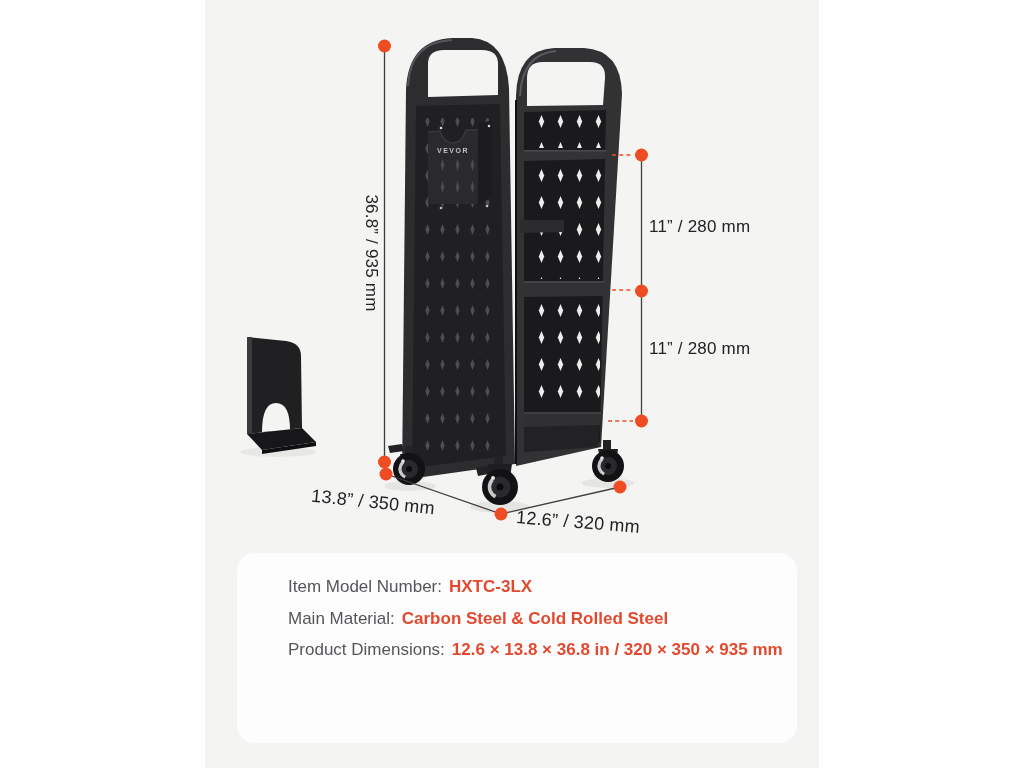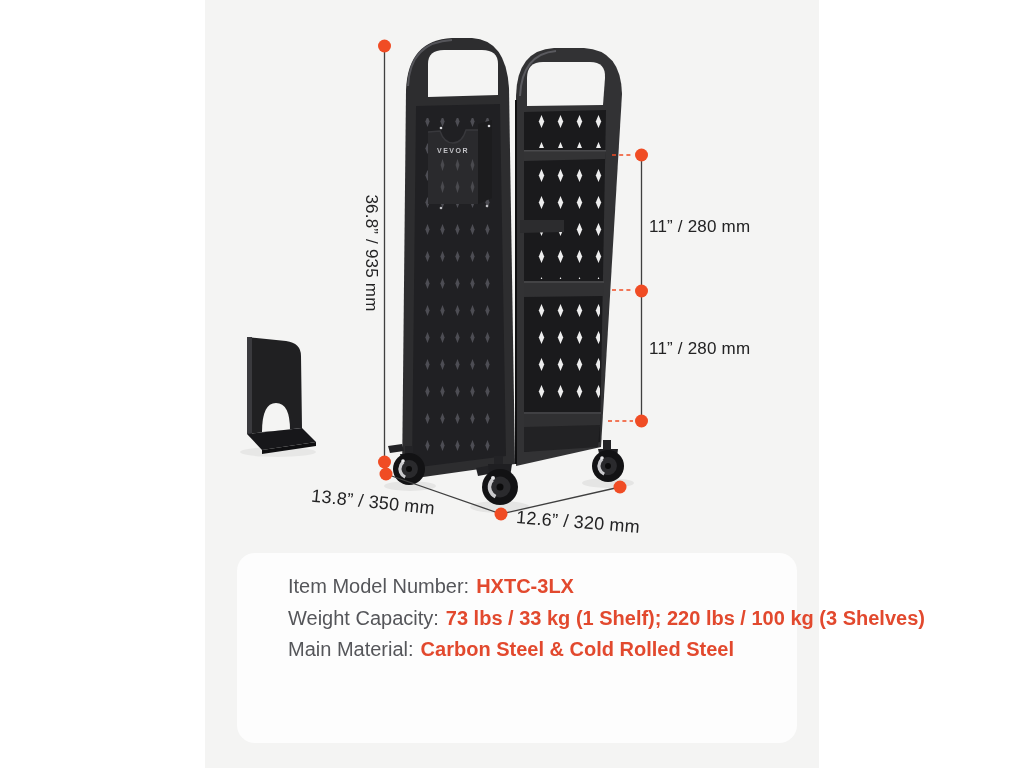--- a/index.html
+++ b/index.html
@@ -25,21 +25,21 @@
   .dim-width{left:508px;top:512px;width:140px;text-align:center;transform:rotate(4.5deg);font-size:18px;}
   .brand{
     position:absolute;left:429px;top:147px;width:48px;text-align:center;
     font-size:7px;font-weight:bold;letter-spacing:1.5px;color:#c2c2c6;
   }
   .spec-panel{
     position:absolute;left:237px;top:553px;width:560px;height:190px;
     background:#fdfdfd;border-radius:18px;box-sizing:border-box;
     padding:18px 18px 0 51px;
   }
-  .spec-row{font-size:20px;line-height:31.6px;white-space:nowrap;}
+  .spec-row{font-size:17px;line-height:31.6px;white-space:nowrap;}
   .spec-label{color:#55565a;margin-right:7px;}
   .spec-value{color:#e2492e;font-weight:bold;}
 </style>
 </head>
 <body>
 
 <div class="stage"></div>
 
 <svg class="illustration" viewBox="0 0 1024 768" aria-hidden="true">
   <defs>
@@ -170,18 +170,18 @@
 <div class="dim dim-shelf-1">11” / 280 mm</div>
 <div class="dim dim-shelf-2">11” / 280 mm</div>
 <div class="dim dim-depth">13.8” / 350 mm</div>
 <div class="dim dim-width">12.6” / 320 mm</div>
 
 <div class="spec-panel">
   <div class="spec-row">
     <span class="spec-label">Item Model Number:</span><span class="spec-value">HXTC-3LX</span>
   </div>
   <div class="spec-row">
-    <span class="spec-label">Weight Capacity:</span><span class="spec-value">73 lbs / 33 kg (1 Shelf); 220 lbs / 100 kg (3 Shelves)</span>
+    <span class="spec-label">Main Material:</span><span class="spec-value">Carbon Steel &amp; Cold Rolled Steel</span>
   </div>
   <div class="spec-row">
-    <span class="spec-label">Main Material:</span><span class="spec-value">Carbon Steel &amp; Cold Rolled Steel</span>
+    <span class="spec-label">Product Dimensions:</span><span class="spec-value">12.6 × 13.8 × 36.8 in / 320 × 350 × 935 mm</span>
   </div>
 </div>
 
 </body></html>

